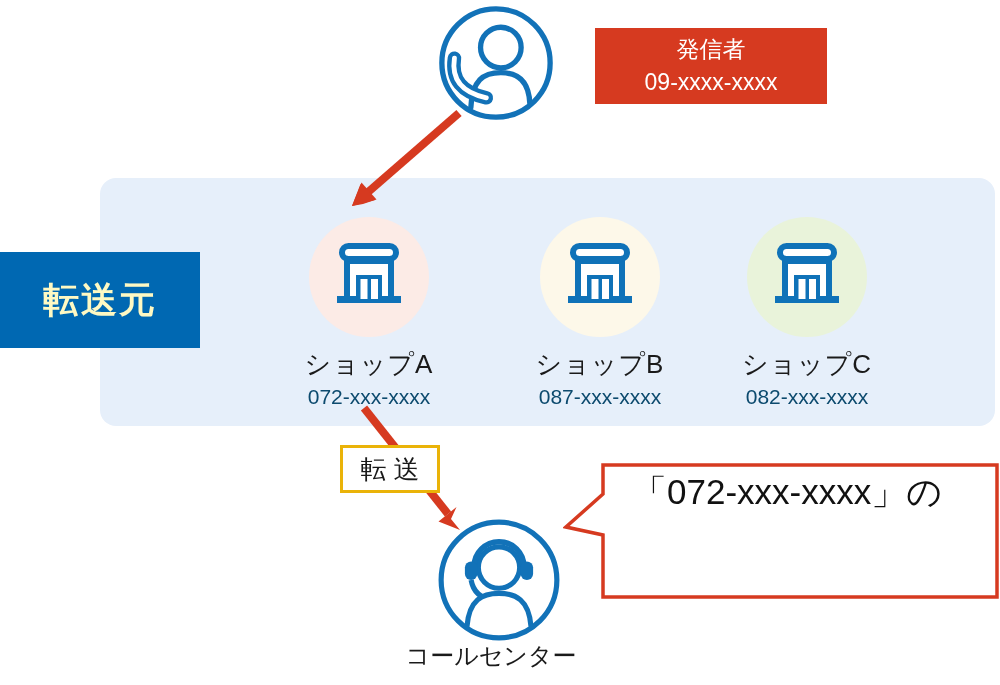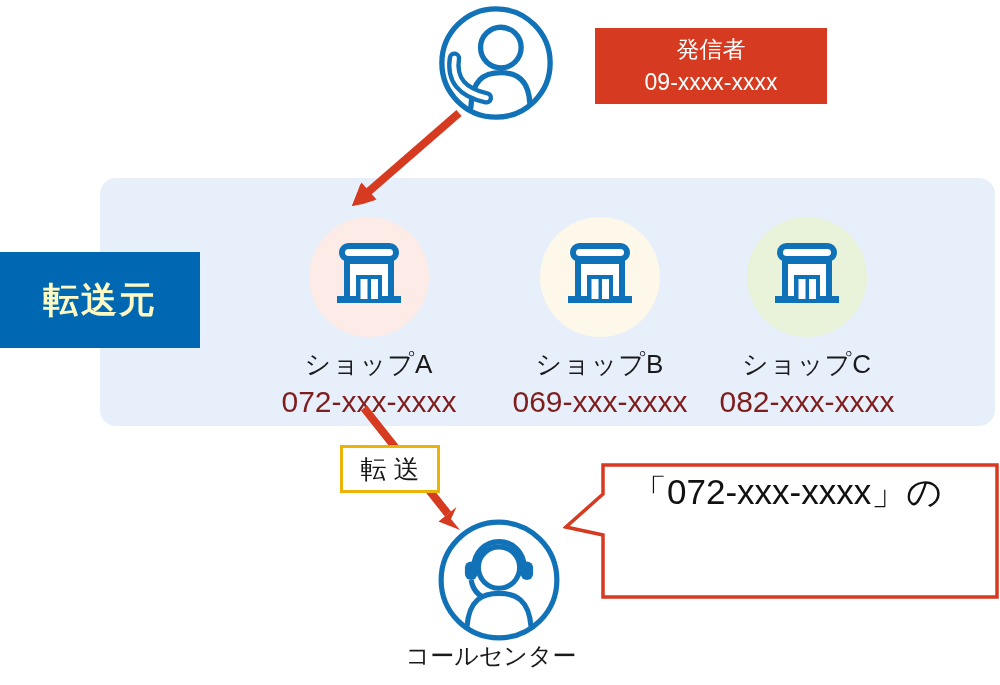--- a/index.html
+++ b/index.html
@@ -31,21 +31,21 @@
     width: 120px; height: 120px; border-radius: 50%;
     margin: 0 auto; display: flex; align-items: center; justify-content: center;
   }
   .shop-a .shop-circle { background: #fcebe6; }
   .shop-b .shop-circle { background: #fdf8e9; }
   .shop-c .shop-circle { background: #e9f3da; }
   .shop-name {
     margin-top: 10px; font-size: 26px; font-weight: 500; color: #1a1a1a;
     letter-spacing: 1px;
   }
-  .shop-phone { margin-top: 3px; font-size: 30px; color: #7f1d1d; }
+  .shop-phone { margin-top: 3px; font-size: 21px; color: #0c4a6e; }
   
   .caller-icon { position: absolute; left: 438px; top: 5px; width: 116px; height: 116px; }
   .caller-badge {
     position: absolute; left: 595px; top: 28px; width: 232px; height: 76px;
     background: #d63a20; color: #ffffff; text-align: center;
     display: flex; flex-direction: column; align-items: center; justify-content: center;
     font-size: 23px; font-weight: 500; line-height: 33px;
   }
   
   .arrows {
@@ -106,21 +106,21 @@
           <rect x="8" y="61" width="64" height="7" fill="#0f72b8"></rect>
           <rect x="18" y="26" width="44" height="38" fill="#ffffff" stroke="#0f72b8" stroke-width="6"></rect>
           <rect x="27" y="40" width="26" height="24" fill="#0f72b8"></rect>
           <rect x="31.5" y="44" width="7" height="20" fill="#ffffff"></rect>
           <rect x="42" y="44" width="7" height="20" fill="#ffffff"></rect>
           <rect x="13" y="11" width="54" height="13" rx="6.5" fill="#ffffff" stroke="#0f72b8" stroke-width="6"></rect>
         </svg>
       </span>
     </div>
     <div class="shop-name">ショップB</div>
-    <div class="shop-phone">069-xxx-xxxx</div>
+    <div class="shop-phone">087-xxx-xxxx</div>
   </div>
 
   <div class="shop shop-c">
     <div class="shop-circle">
       <span>
         <svg width="80" height="80" viewBox="0 0 80 80">
           <rect x="8" y="61" width="64" height="7" fill="#0f72b8"></rect>
           <rect x="18" y="26" width="44" height="38" fill="#ffffff" stroke="#0f72b8" stroke-width="6"></rect>
           <rect x="27" y="40" width="26" height="24" fill="#0f72b8"></rect>
           <rect x="31.5" y="44" width="7" height="20" fill="#ffffff"></rect>

